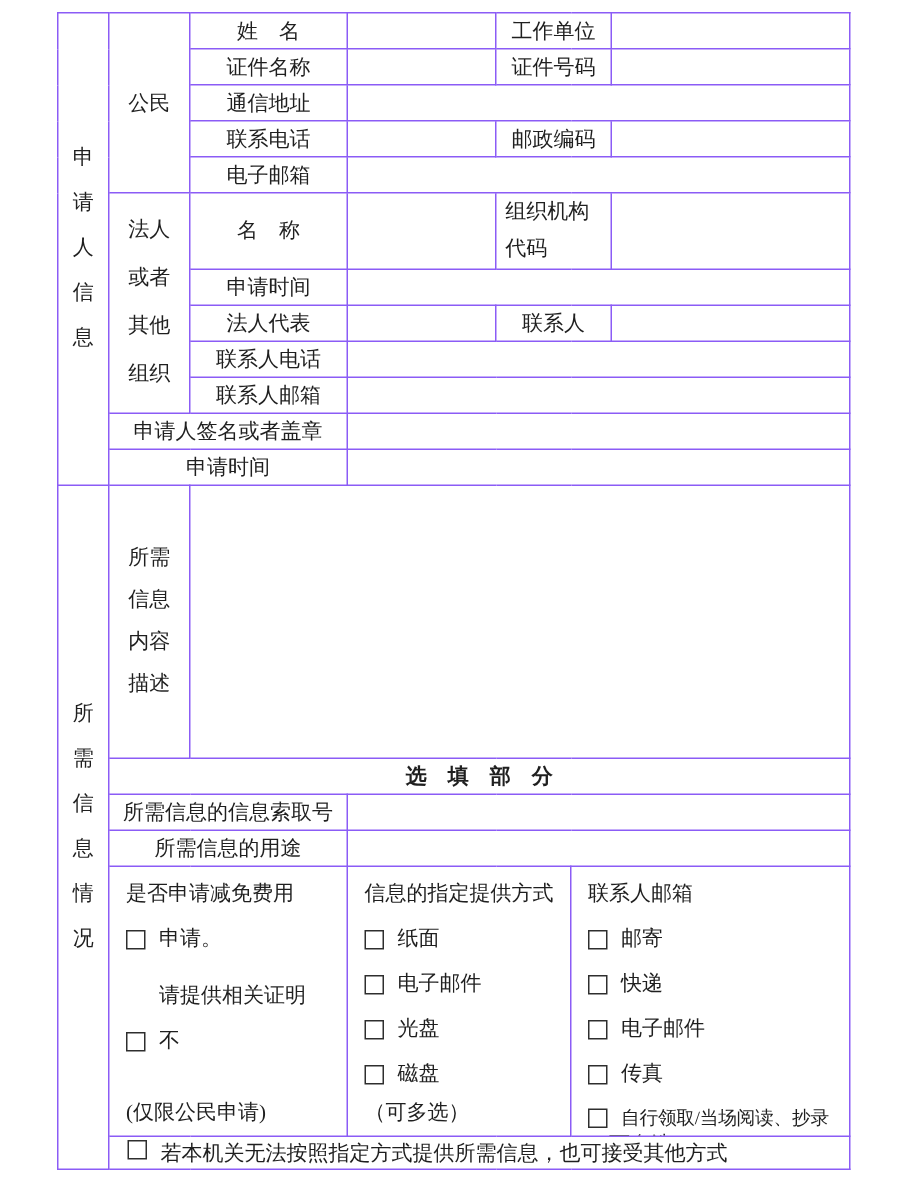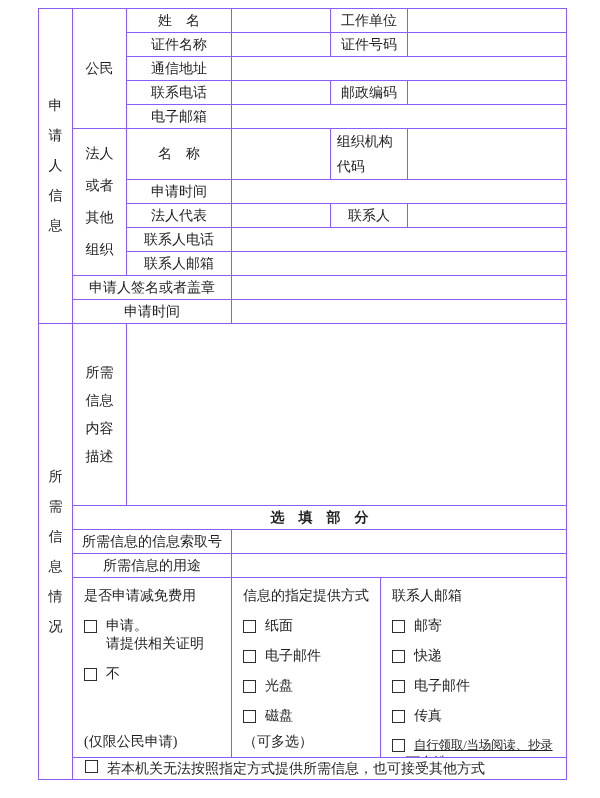--- a/index.html
+++ b/index.html
@@ -29,23 +29,23 @@
   
   .wrap2 { display: inline-block; width: 2.3em; line-height: 2.3; text-align: center; word-break: break-all; }
   .wrap2d { display: inline-block; width: 2.3em; line-height: 2.0; text-align: center; word-break: break-all; }
   .wrap4 { display: inline-block; width: 4.6em; line-height: 1.8; text-align: left; word-break: break-all; }
   .optional-title { font-weight: bold; text-align: center; margin-top: 20px; }
   td.chk-td { vertical-align: top; padding: 9px 8px 6px 11px; }
   .chk-cell { display: flex; flex-direction: column; height: 164px; }
   .chk-title { margin: 0; }
   .chk-row { display: flex; align-items: center; gap: 9px; margin-top: 12px; }
   .box { width: 13px; height: 13px; border: 1px solid #2e2e2e; background: #ffffff; display: inline-block; flex: none; }
-  .chk-cont { margin-left: 22px; margin-top: 0; }
+  .chk-cont { margin-left: 22px; margin-top: 20px; }
   .chk-note { margin-top: auto; }
-  .opt-long { white-space: nowrap; font-size: 12.5px; letter-spacing: -0.2px; text-decoration: underline; }
+  .opt-long { white-space: nowrap; font-size: 12.5px; letter-spacing: -0.2px; }
   td.note-cell { padding-left: 12px; }
   .note-row { display: flex; align-items: flex-start; gap: 9px; }
 </style>
 </head>
 <body>
 
 <div class="page">
   <table class="form">
     <colgroup>
       <col style="width:34px">

